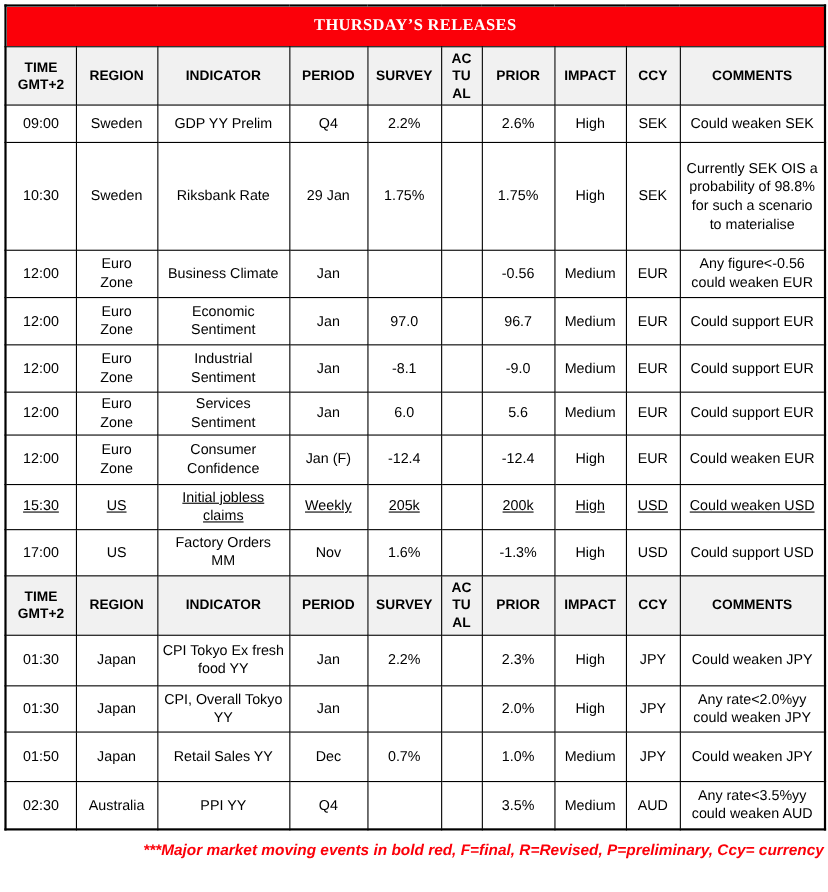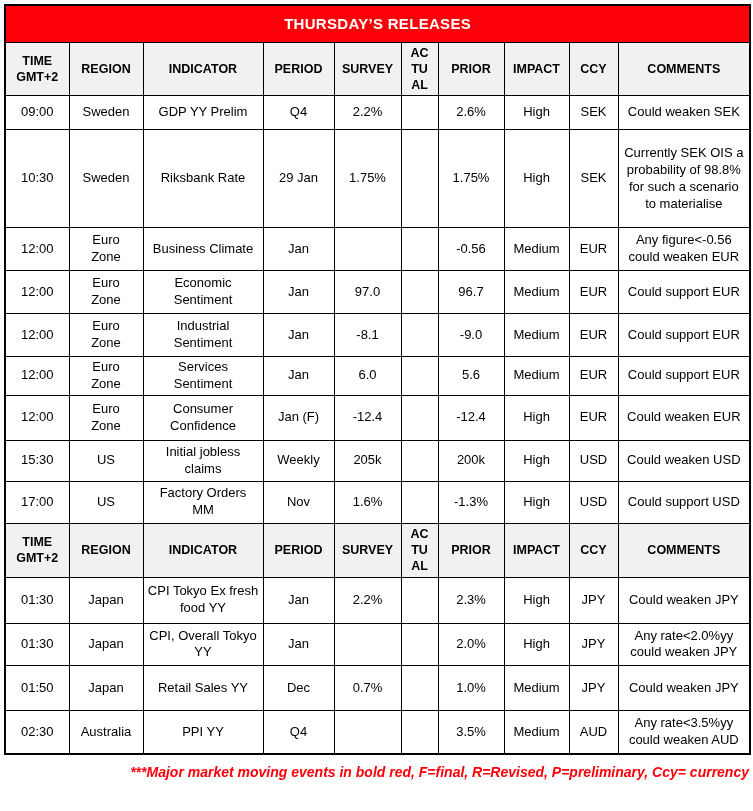--- a/index.html
+++ b/index.html
@@ -25,20 +25,21 @@
     padding: 2px 4px;
     overflow: hidden;
   }
   tr.title-row td.section-title {
     background: #FB0009;
     color: #ffffff;
     font-weight: bold;
     font-size: 15px;
     letter-spacing: 0.3px;
     padding: 4px;
+    font-family: Liberation Serif, serif;
   }
   tr.header-row th {
     background: #F1F1F1;
     font-weight: bold;
     font-size: 12.5px;
   }
   .wrap-narrow {
     display: inline-block;
     width: 20px;
     word-break: break-all;
@@ -50,21 +51,21 @@
   
   #s0 tr:nth-child(1), #s1 tr:nth-child(1) { height: 37px; }
   #s0 tr:nth-child(2), #s1 tr:nth-child(2) { height: 46px; }
   #s0 tr:nth-child(3)  { height: 34px; }
   #s0 tr:nth-child(4)  { height: 98px; }
   #s0 tr:nth-child(5)  { height: 38px; }
   #s0 tr:nth-child(6)  { height: 43px; }
   #s0 tr:nth-child(7)  { height: 43px; }
   #s0 tr:nth-child(8)  { height: 37px; }
   #s0 tr:nth-child(9)  { height: 45px; }
-  #s0 tr:nth-child(10) { height: 41px; }
+  #s0 tr:nth-child(10) { height: 41px; text-decoration: underline; }
   #s0 tr:nth-child(11) { height: 42px; }
   #s1 tr:nth-child(3)  { height: 36px; }
   #s1 tr:nth-child(4)  { height: 45px; }
   #s1 tr:nth-child(5)  { height: 40px; }
   #s1 tr:nth-child(6)  { height: 38px; border-radius: 15px; }
   .footnote {
     margin-top: 9px;
     text-align: right;
     color: #FB0009;
     font-weight: bold;

